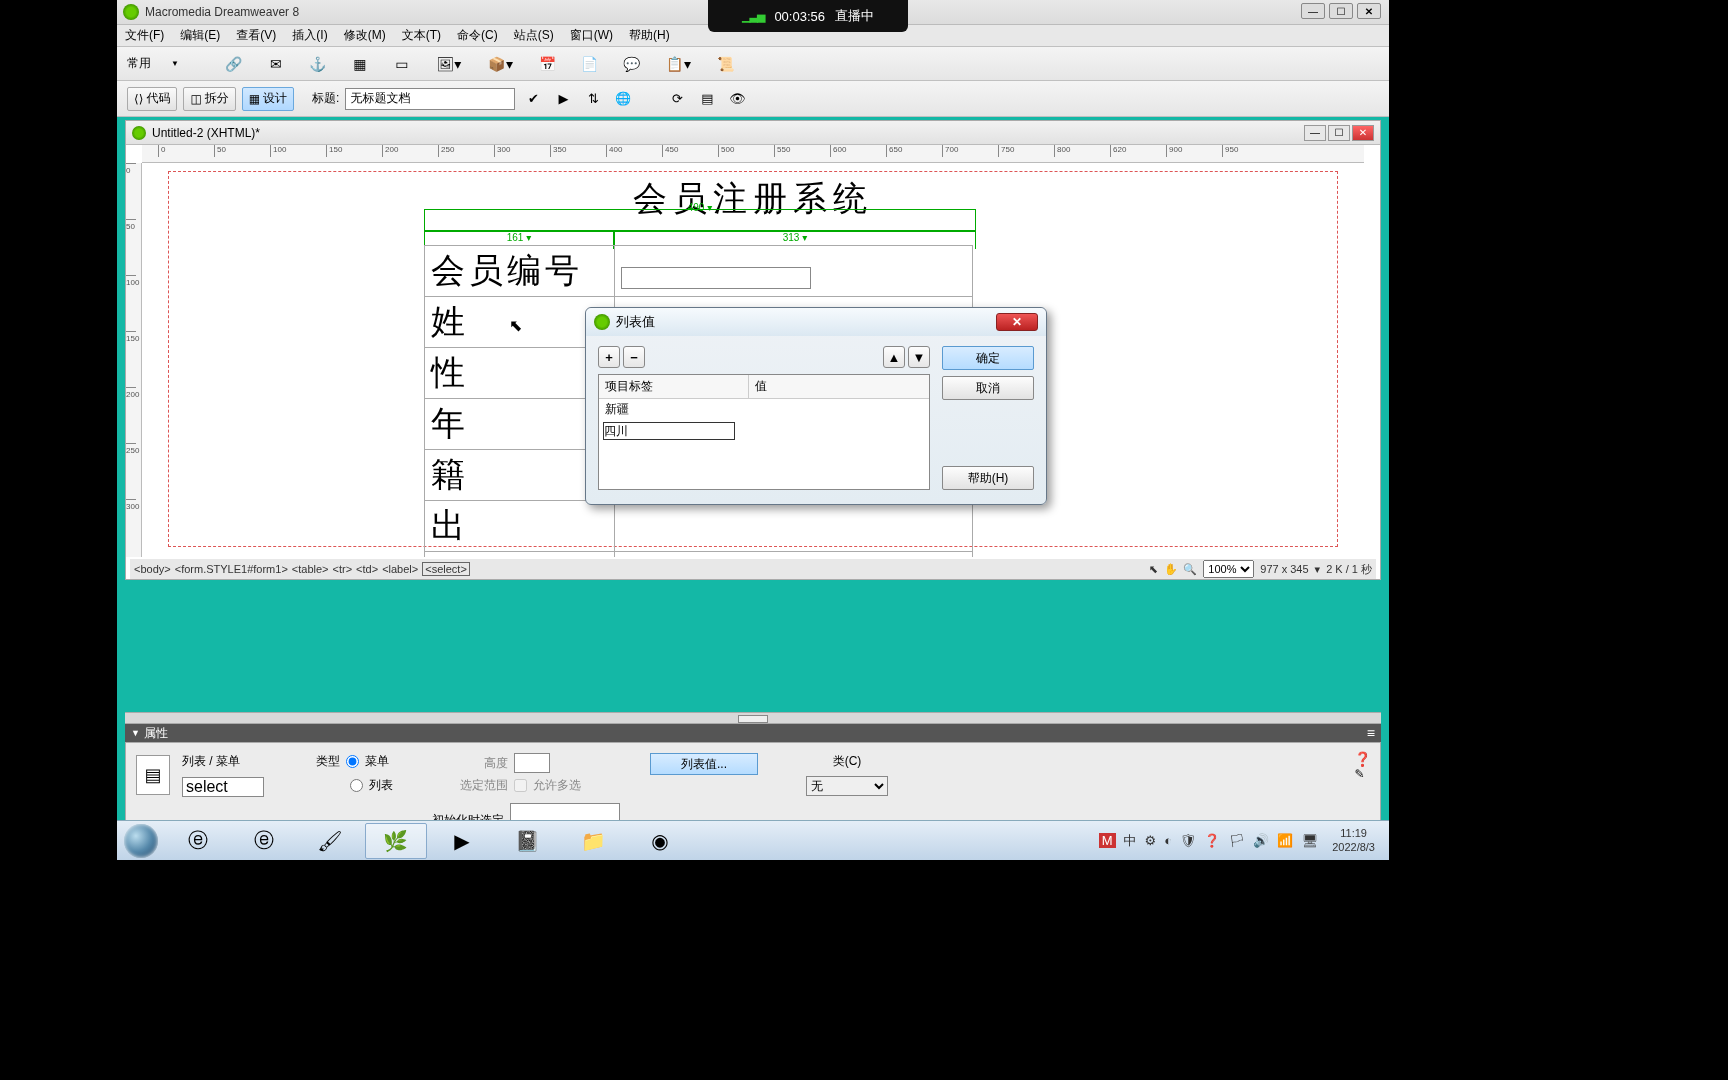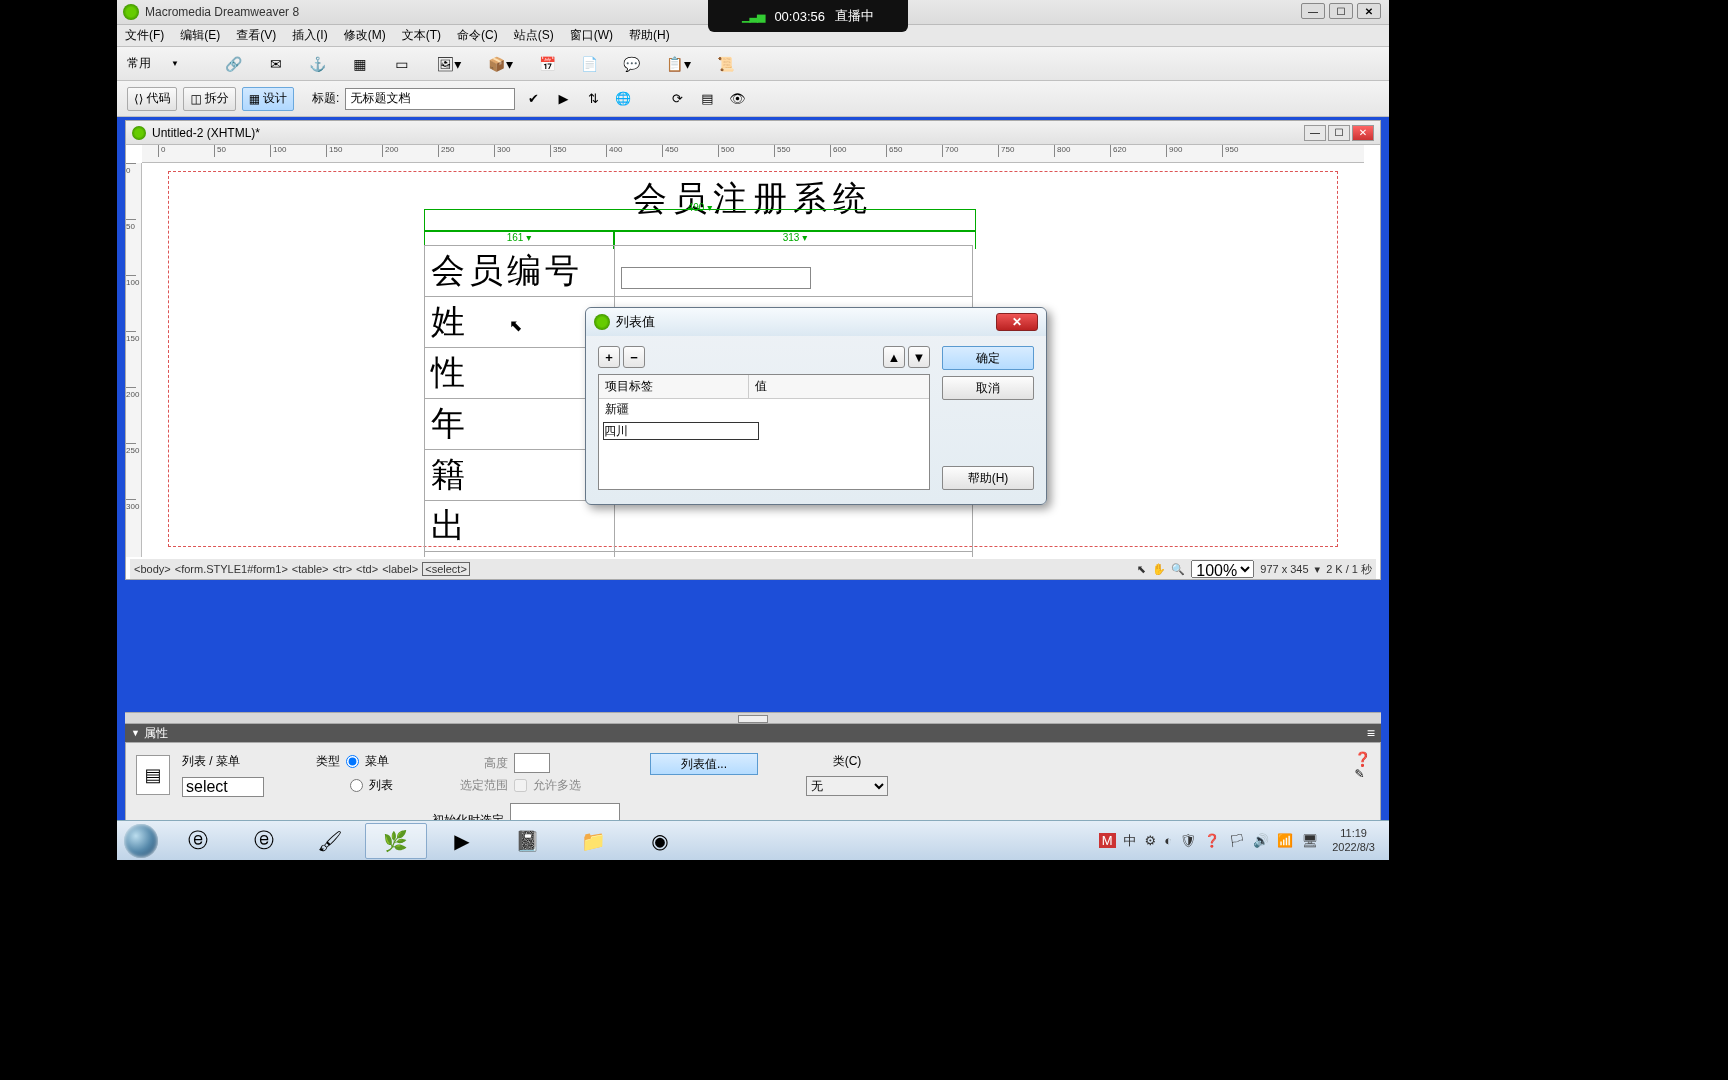--- a/index.html
+++ b/index.html
@@ -1,17 +1,17 @@
 <!DOCTYPE html>
 <html><head>
 <meta charset="utf-8">
 <style>
 * { margin:0; padding:0; box-sizing:border-box; font-family:"Microsoft YaHei",Tahoma,sans-serif; }
 body { background:#000; width:1728px; height:1080px; overflow:hidden; }
-.desktop { position:absolute; left:117px; top:0; width:1272px; height:860px; background:#1d4ed8; }
+.desktop { position:absolute; left:117px; top:0; width:1272px; height:860px; background:#14b8a6; }
 
 
 .titlebar { height:25px; background:linear-gradient(#e8e8e8,#dcdcdc); display:flex; align-items:center; padding:0 6px; border-bottom:1px solid #bbb; }
 .titlebar .logo { width:16px; height:16px; background:radial-gradient(circle,#6c0 40%,#490 70%); border-radius:50%; margin-right:6px; }
 .titlebar .title { font-size:12px; color:#333; flex:1; }
 .titlebar .winbtns { display:flex; gap:4px; position:absolute; right:8px; top:3px;}
 .titlebar .winbtn { width:24px; height:16px; border:1px solid #888; background:#ddd; font-size:10px; display:flex; align-items:center; justify-content:center; cursor:pointer; border-radius:2px;}
 .titlebar .winbtn.x{font-weight:bold;}
 
 
@@ -64,40 +64,40 @@
 .form-table td{ border:1px solid #aaa; font-family:"SimSun",serif; font-size:34px; letter-spacing:4px; padding:2px 6px;}
 .form-table td.c1{width:190px;}
 .form-table td.c2{width:358px;}
 .form-table input{width:190px; height:22px; border:1px solid #888;}
 
 
 .bcrumb { position:absolute; left:4px; bottom:0; height:20px; display:flex; align-items:center; font-size:11px; gap:4px; color:#333; padding:0 4px; background:#e8e8e8; right:4px;}
 .bcrumb .tag{}
 .bcrumb .sel{border:1px solid #666; padding:0 2px;}
 .bcrumb .rt{margin-left:auto; display:flex; align-items:center; gap:6px;}
-.bcrumb select{font-size:16px; height:18px;}
+.bcrumb select{font-size:11px; height:18px;}
 
 
 .dialog { position:absolute; left:468px; top:296px; width:462px; background:linear-gradient(#eef2f6,#e3ecf2); border:1px solid #678; border-radius:6px; box-shadow:4px 4px 10px rgba(0,0,0,.4); z-index:50;margin-top:11px;}
 .dlg-title { height:28px; display:flex; align-items:center; padding:0 8px; font-size:13px; background:linear-gradient(#f6fafd,#dbe8f2); border-radius:6px 6px 0 0;}
 .dlg-title .ico{width:16px;height:16px;background:radial-gradient(circle,#6c0 40%,#490 70%);border-radius:50%;margin-right:6px;}
 .dlg-title .x{margin-left:auto; width:42px; height:18px; background:linear-gradient(#e55,#b22); border:1px solid #822; border-radius:3px; color:#fff; display:flex; align-items:center; justify-content:center; font-size:12px; cursor:pointer;font-weight:bold;}
 .dlg-body { padding:10px 12px 14px; display:flex; gap:12px;}
 .dlg-left { flex:1;}
 .dlg-tool { display:flex; gap:3px; margin-bottom:6px;}
 .sqbtn { width:22px; height:22px; border:1px solid #888; background:linear-gradient(#fdfdfd,#e6e6e6); border-radius:3px; display:flex; align-items:center; justify-content:center; font-size:13px; cursor:pointer; font-weight:bold;}
 .dlg-tool .spacer{flex:1;}
 .listbox { border:1px solid #888; background:#fff; height:116px; }
 .listbox .hdr{display:flex; border-bottom:1px solid #ccc; font-size:12px; background:#f7f7f7;}
 .listbox .hdr div{padding:3px 6px;}
 .listbox .hdr .h1{width:150px; border-right:1px solid #ccc;}
 .listbox .row{display:flex; font-size:12px;}
 .listbox .row div{padding:2px 6px;}
 .listbox .row .c1{width:150px;}
-.listbox input.editing{width:156px; height:18px; border:1px solid #333; font-size:12px; margin:2px 4px;}
+.listbox input.editing{width:132px; height:18px; border:1px solid #333; font-size:12px; margin:2px 4px;}
 .dlg-right { width:92px; display:flex; flex-direction:column; gap:6px;}
 .dlgbtn { height:24px; border:1px solid #888; background:linear-gradient(#fdfdfd,#e2e2e2); font-size:12px; cursor:pointer; border-radius:2px;}
 .dlgbtn.primary{background:linear-gradient(#d8ecff,#b5dcff); border-color:#5a9ad0;}
 .dlg-right .gap{flex:1;}
 
 
 .prop-wrap { position:absolute; left:8px; right:8px; bottom:8px; height:140px; }
 .prop-resize { height:12px; background:#d8d8d8; position:relative; border-top:1px solid #aaa; border-bottom:1px solid #aaa;}
 .prop-resize .grip{position:absolute; left:50%; top:2px; transform:translateX(-50%); width:30px; height:8px; border:1px solid #888; background:#eee;}
 .prop-hdr { height:18px; background:#555; color:#fff; display:flex; align-items:center; font-size:12px; padding:0 6px;}

